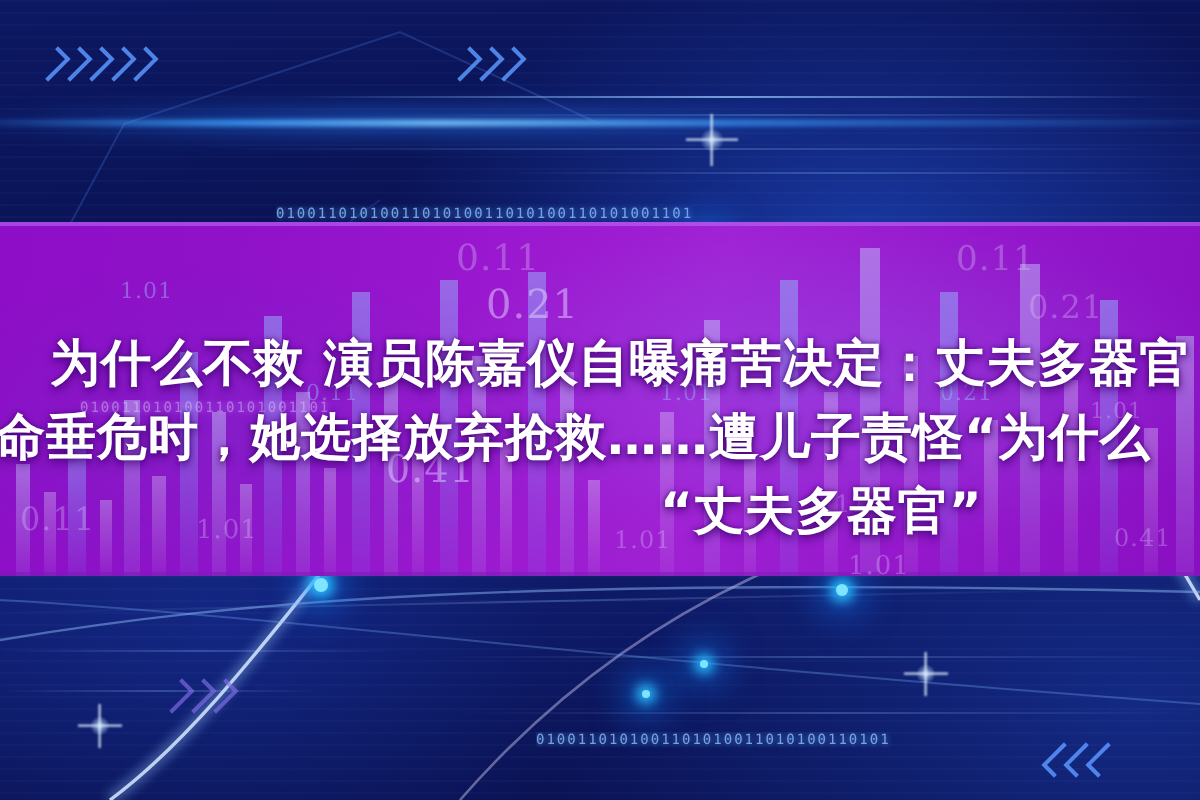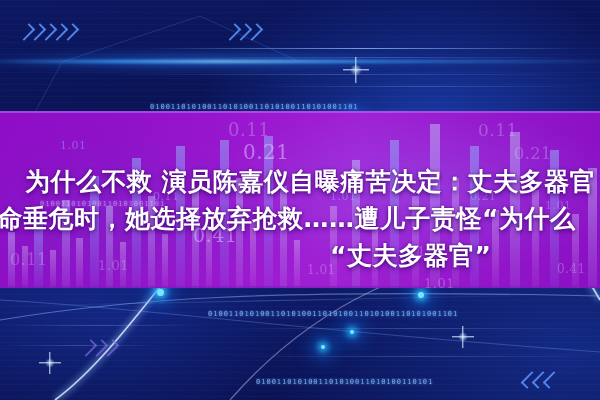--- a/index.html
+++ b/index.html
@@ -126,23 +126,22 @@
 
     <path d="M 55,400 C 150,330 230,150 352,122 C 470,96 530,180 600,300" fill="none" stroke="rgba(232,238,255,.88)" stroke-width="1.7"></path>
     <path d="M 55,400 C 150,330 230,150 352,122 C 470,96 530,180 600,300" fill="none" stroke="rgba(150,200,255,.45)" stroke-width="5" filter="blur(3px)"></path>
 
     <path d="M 230,400 C 300,320 420,236 600,252" fill="none" stroke="rgba(225,215,255,.42)" stroke-width="1.3"></path>
 
     <path d="M 0,320 C 120,300 260,288 600,296" fill="none" stroke="rgba(150,200,255,.45)" stroke-width="1.2"></path>
     <path d="M 0,300 C 140,308 300,330 600,352" fill="none" stroke="rgba(130,180,255,.30)" stroke-width="1"></path>
   </svg>
 
-  <div class="binary" style="left:150px;top:103px;width:290px;">0100110101001101010011010100110101001101</div>
-  <div class="binary" style="left:208px;top:310px;width:312px;">010011010100110101001101010011010100110101001101</div>
-  <div class="binary" style="left:256px;top:366px;width:220px;margin-top:12px;">0100110101001101010011010100110101</div>
+  <div class="binary" style="left:138px;top:103px;width:290px;">0100110101001101010011010100110101001101</div>
+  <div class="binary" style="left:268px;top:366px;width:220px;">0100110101001101010011010100110101</div>
 
   <div class="chev" style="left:22px;top:24px;">
     <i></i>
       <i></i>
       <i></i>
       <i></i>
       <i></i>
   </div>
   <div class="chev" style="left:228px;top:24px;">
     <i></i>

